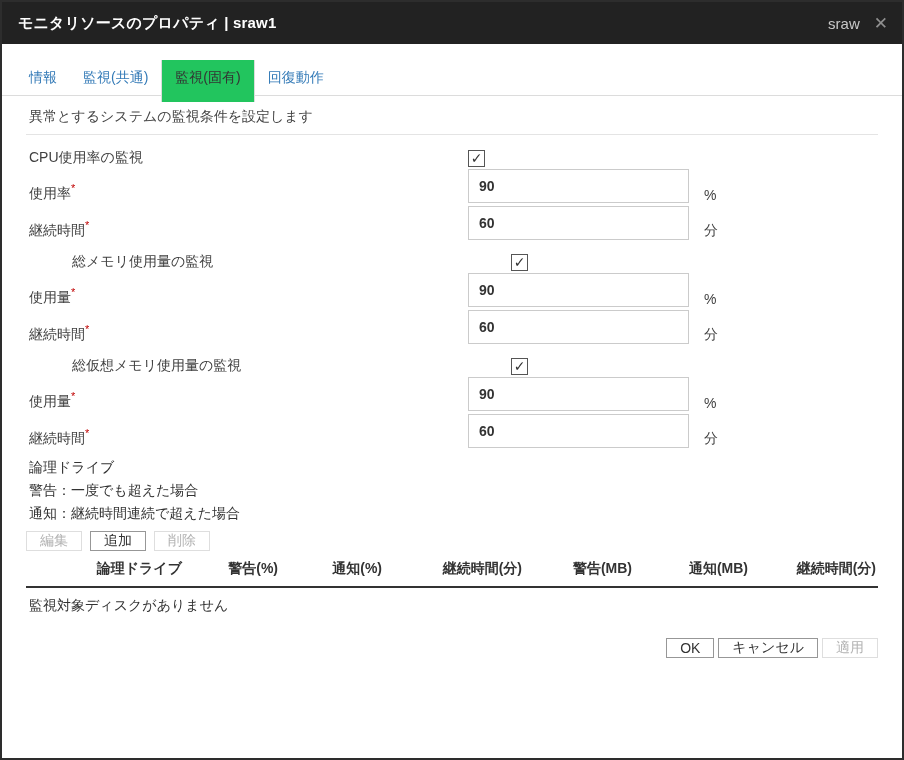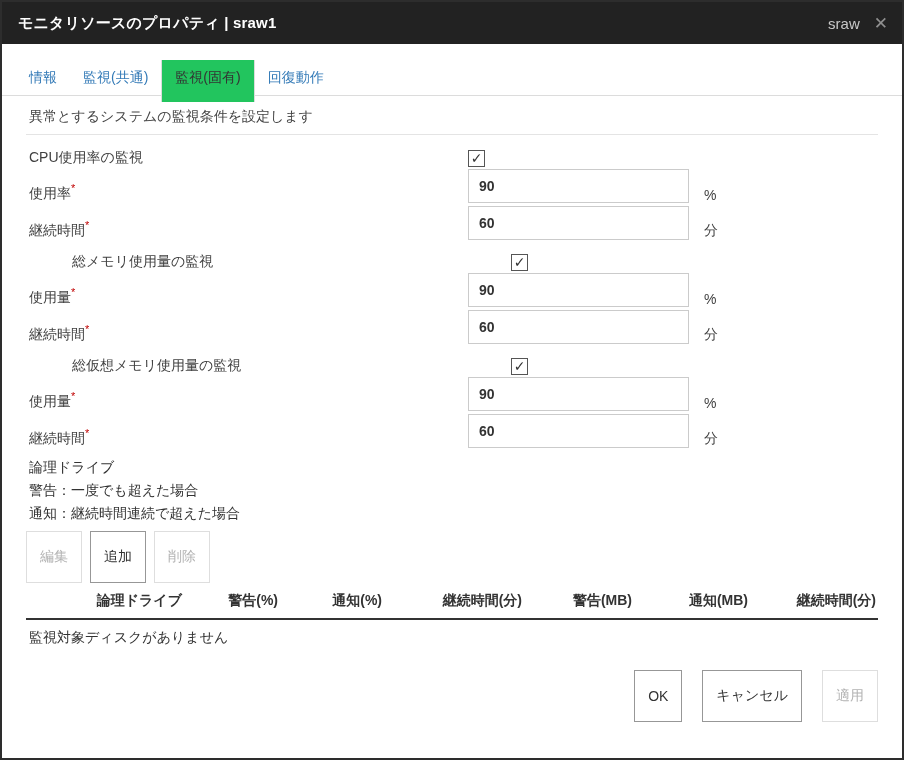--- a/index.html
+++ b/index.html
@@ -94,21 +94,21 @@
   .note { margin-top: 8px; padding-left: 3px; }
   .note div { font-size: 14px; color: #333; line-height: 23px; }
 
   .btn {
     display: inline-block;
     background: #fff;
     border: 1px solid #979797;
     color: #333;
     font-family: "Liberation Sans", "DejaVu Sans", sans-serif;
     font-size: 14px;
-    padding: 16px 13px;
+    padding: 0 13px;
     cursor: pointer;
     white-space: nowrap;
   }
   .btn.disabled {
     border-color: #dedede; color: #b2b2b2; cursor: default;
   }
   .btn.light { border-color: #c3c3c3; }
 
   .edit-btns { margin-top: 6px; display: flex; gap: 8px; }
 
@@ -126,21 +126,21 @@
   }
   .disk-table td.empty {
     font-size: 14px; color: #333;
     padding: 9px 2px 9px 3px;
   }
 
   .default-row { margin-top: 14px; }
 
   .footer {
     margin-top: 14px;
-    display: flex; justify-content: flex-end; gap: 20px;
+    display: flex; justify-content: flex-end; gap: 4px;
   }
 </style>
 </head>
 <body>
 
 <div class="dialog">
 
   <div class="titlebar">
     <div class="title">モニタリソースのプロパティ | sraw1</div>
     <div class="res-type">sraw</div>

